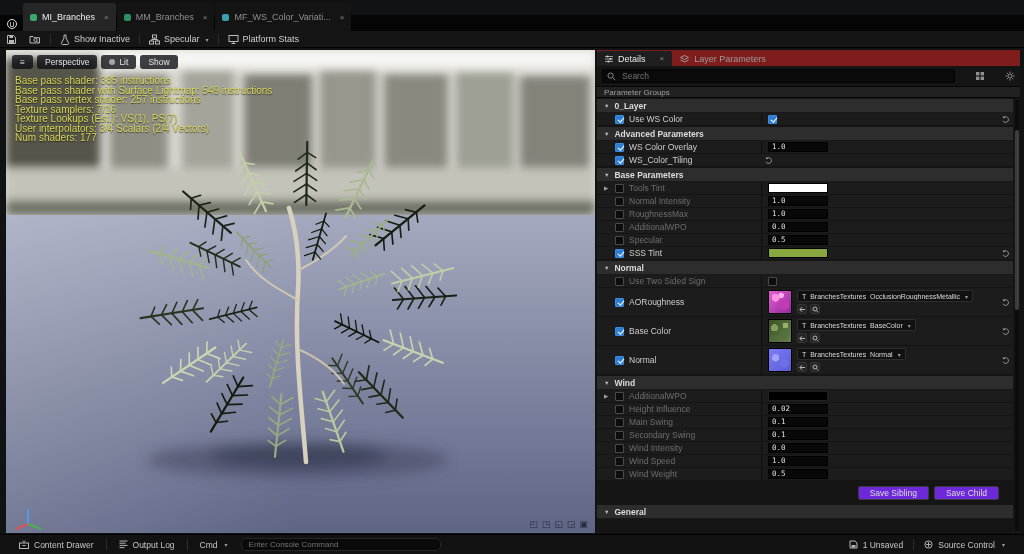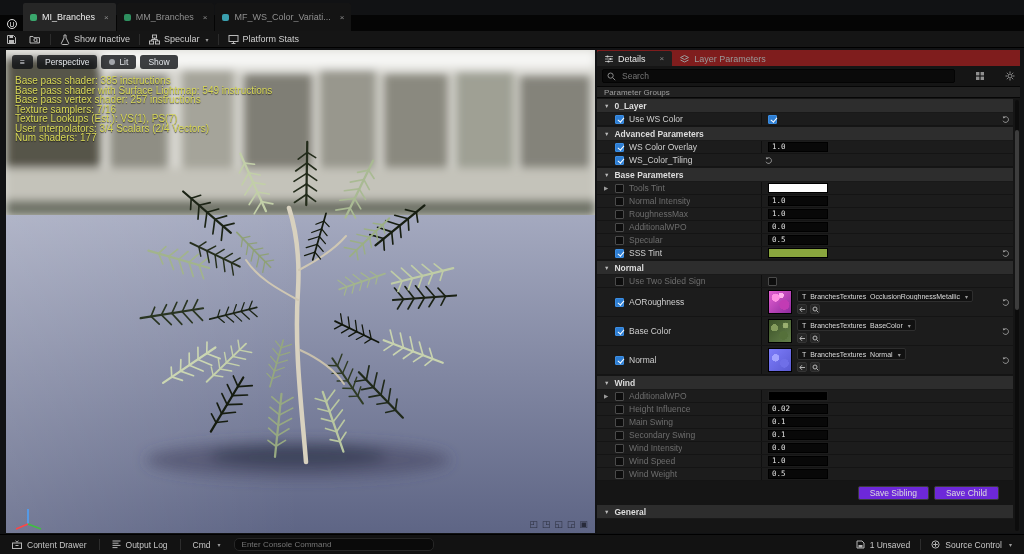--- a/index.html
+++ b/index.html
@@ -103,21 +103,21 @@
   .ticons{display:flex;gap:3px;}
   .resetbtn{display:flex;align-items:center;justify-content:center;width:12px;height:12px;}
   .saverow{display:flex;justify-content:flex-end;gap:5px;padding:5px 14px 4px 0;}
   .btn{background:#6d28d9;border:1px solid #3b3b3b;border-radius:2px;color:#ddd;font-size:8.5px;
        height:14px;display:flex;align-items:center;padding:0 11px;}
   .scrolltrack{position:absolute;right:1px;top:2px;bottom:2px;width:4px;background:#0c0c0c;border-radius:2px;}
   .scrollthumb{position:absolute;left:0;top:30px;width:4px;height:180px;background:#3d3d3d;border-radius:2px;}
 
   
   .statusbar{position:absolute;left:0;right:0;bottom:0;height:20px;background:#121212;border-top:1px solid #000;
-             display:flex;align-items:center;font-size:8.5px;color:#c6c6c6;padding:0 5px;gap:2px;}
+             display:flex;align-items:center;font-size:8.5px;color:#c6c6c6;padding:0 12px;gap:2px;}
   .sbtn{display:flex;align-items:center;gap:5px;padding:0 7px;height:100%;}
   .console{width:200px;height:13px;background:#0a0a0a;border:1px solid #262626;border-radius:5px;
            display:flex;align-items:center;padding:0 5px;margin-left:4px;}
   .console input{flex:1;background:none;border:none;outline:none;color:#bbb;font-size:8px;
                  font-family:"Liberation Sans",sans-serif;}
   .sbright{margin-left:auto;display:flex;align-items:center;height:100%;}
 </style>
 </head>
 <body>
 

